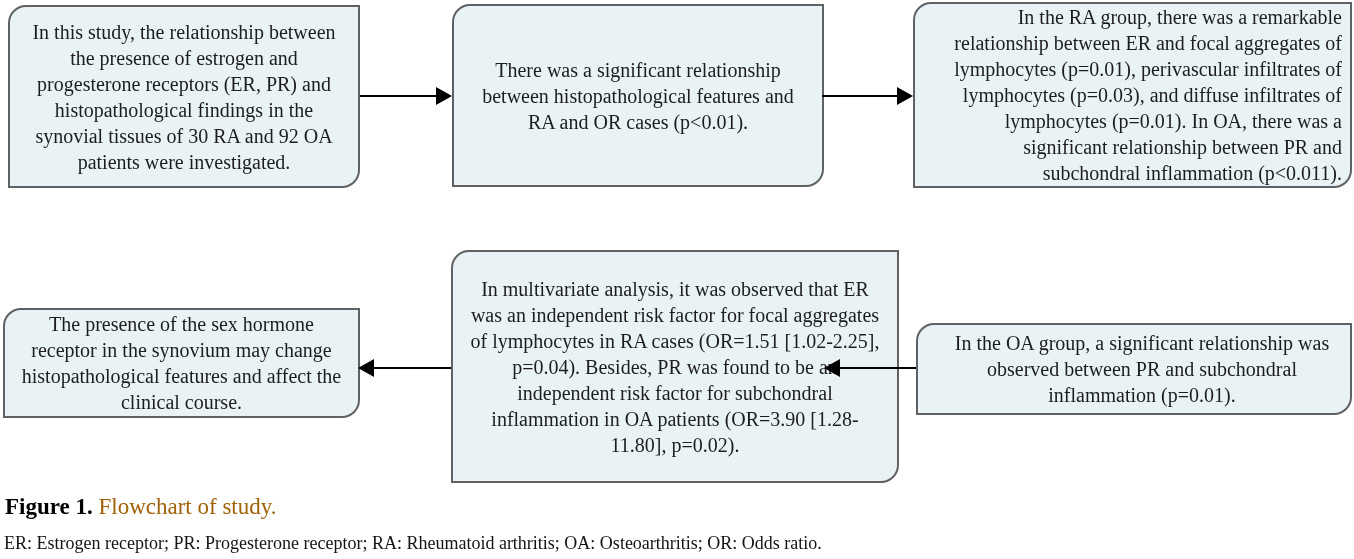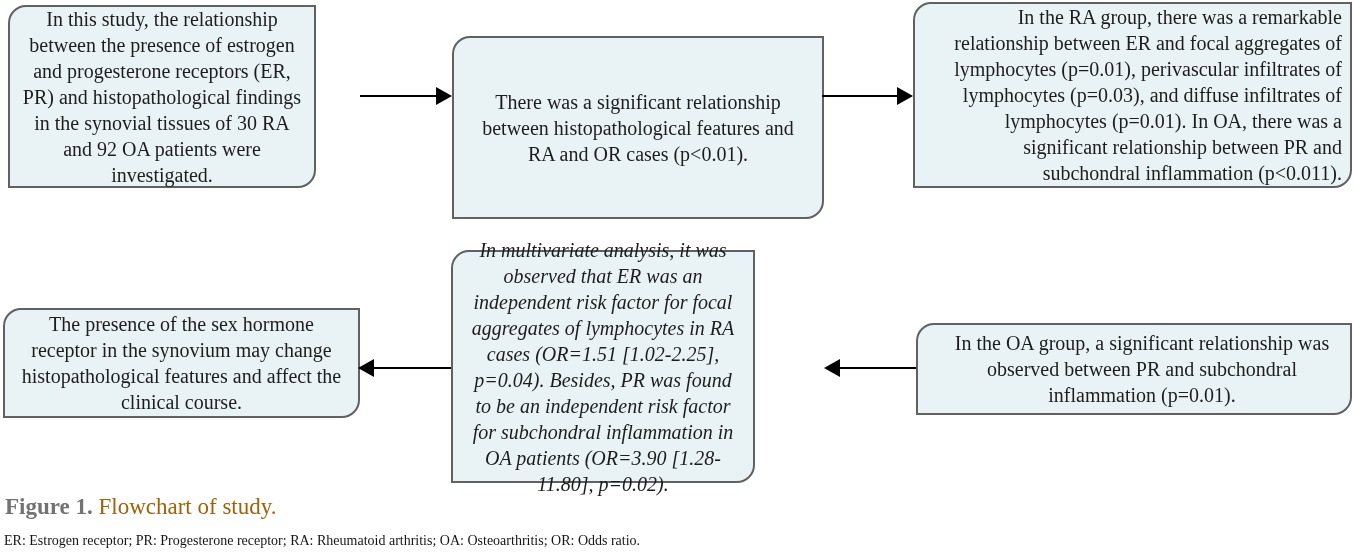--- a/index.html
+++ b/index.html
@@ -27,25 +27,25 @@
     align-items: center;
     justify-content: center;
     text-align: center;
     padding: 6px 12px;
     font-size: 20px;
     line-height: 1.3;
   }
   .box p {
     margin: 0;
   }
-  #box1 { left: 8px;   top: 5px;   width: 308px; height: 183px; }
-  #box2 { left: 452px; top: 4px;   width: 372px; height: 183px; margin-top: 32px; }
+  #box1 { left: 8px;   top: 5px;   width: 352px; height: 183px; }
+  #box2 { left: 452px; top: 4px;   width: 372px; height: 183px; }
   #box3 { left: 913px; top: 2px;   width: 439px; height: 186px; padding: 6px 8px; text-align: right; }
   #box4 { left: 3px;   top: 308px; width: 357px; height: 110px; }
-  #box5 { left: 451px; top: 250px; width: 304px; height: 233px; font-style: italic; }
+  #box5 { left: 451px; top: 250px; width: 448px; height: 233px; }
   #box6 { left: 916px; top: 323px; width: 436px; height: 92px; padding-left: 28px;  }
 
   .arrow {
     position: absolute;
     height: 0;
   }
   .arrow .shaft {
     position: absolute;
     top: -1px;
     border-top: 2px solid #000000;
@@ -75,30 +75,30 @@
 
   #caption {
     position: absolute;
     left: 5px;
     top: 494px;
     font-size: 23px;
     white-space: nowrap;
   }
   #caption .fig-label {
     font-weight: bold;
-    color: #737373;
+    color: #000000;
   }
   #caption .fig-title {
     color: #a16207;
   }
   #footnote {
     position: absolute;
     left: 4px;
     top: 533px;
-    font-size: 14px;
+    font-size: 18px;
     color: #141414;
     white-space: nowrap;
   }
 </style>
 </head>
 <body>
 
 <div id="page">
 
   <div id="box1" class="box">

